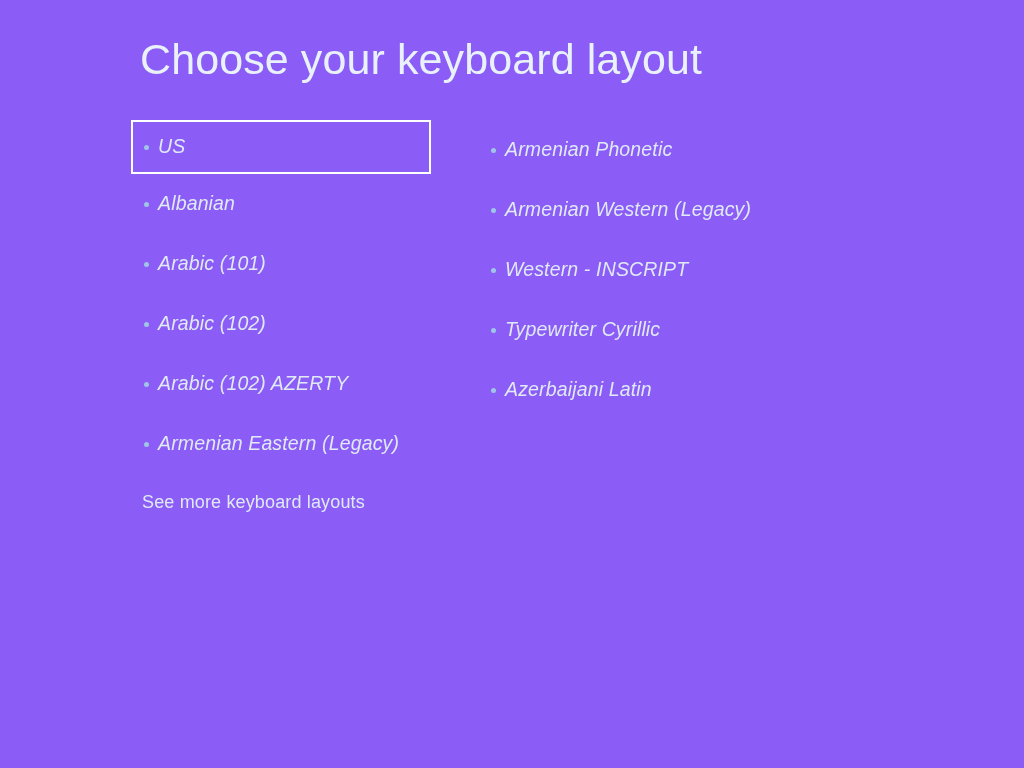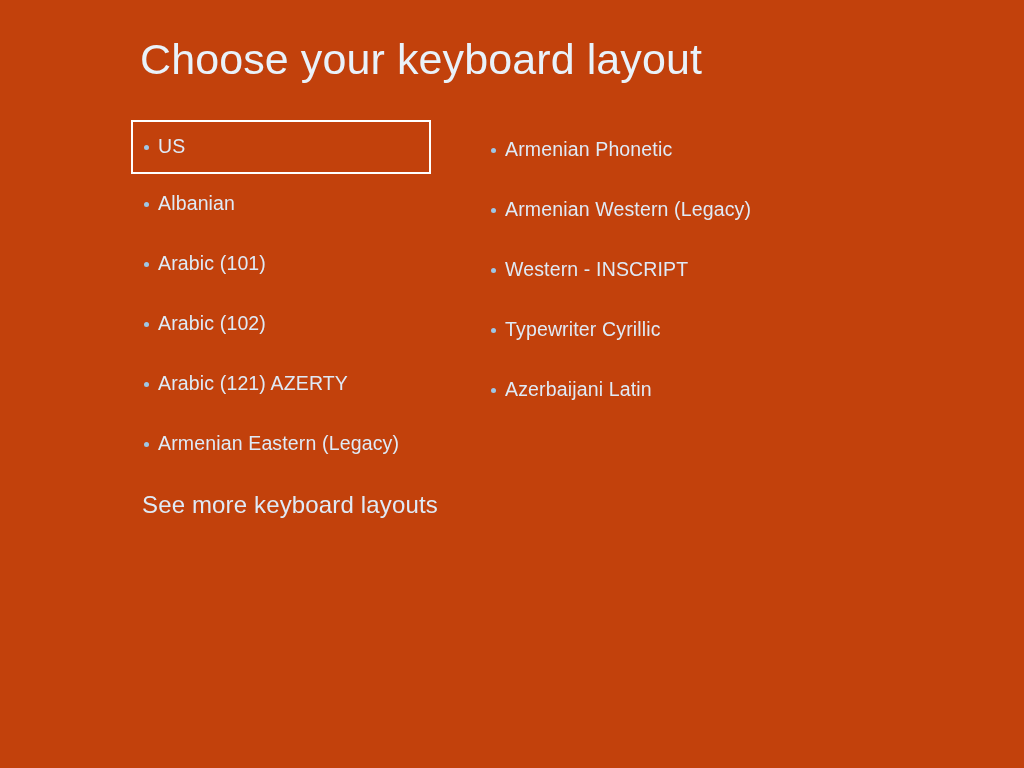--- a/index.html
+++ b/index.html
@@ -12,21 +12,21 @@
     overflow: hidden;
     background: #2a6cb4;
     font-family: "Liberation Sans", sans-serif;
     -webkit-font-smoothing: antialiased;
   }
 
   #screen {
     position: relative;
     width: 1024px;
     height: 768px;
-    background: #c2410c;
+    background: #8b5cf6;
   }
 
   
   #page-title {
     position: absolute;
     left: 140px;
     top: 38px;
     font-size: 43px;
     font-weight: 300;
     letter-spacing: 0.1px;
@@ -45,20 +45,21 @@
 
   
   .layout-option {
     position: relative;
     height: 60px;
     box-sizing: border-box;
     display: flex;
     align-items: center;
     padding-left: 11px;
     border: 2px solid transparent;
+    font-style: italic;
   }
   #layout-column-right .layout-option {
     padding-left: 12px;
   }
 
   .layout-option.focused {
     border-color: #ffffff;
     height: 54px;
   }
 
@@ -82,21 +83,21 @@
   }
 
   
   .layout-option.focused .bullet-icon { margin-left: 0px; }
 
   
   #see-more-link {
     position: absolute;
     left: 142px;
     top: 493px;
-    font-size: 24px;
+    font-size: 18px;
     font-weight: 300;
     color: #dfeaf6;
     letter-spacing: 0.15px;
     white-space: nowrap;
     line-height: 1;
     cursor: pointer;
   }
 </style>
 </head>
 <body>
@@ -117,21 +118,21 @@
       <div class="layout-option">
         <span class="bullet-icon"></span>
         <span class="layout-option-label">Arabic (101)</span>
       </div>
       <div class="layout-option">
         <span class="bullet-icon"></span>
         <span class="layout-option-label">Arabic (102)</span>
       </div>
       <div class="layout-option">
         <span class="bullet-icon"></span>
-        <span class="layout-option-label">Arabic (121) AZERTY</span>
+        <span class="layout-option-label">Arabic (102) AZERTY</span>
       </div>
       <div class="layout-option">
         <span class="bullet-icon"></span>
         <span class="layout-option-label">Armenian Eastern (Legacy)</span>
       </div>
     </div>
 
   <div id="layout-column-right" class="layout-column">
       <div class="layout-option">
         <span class="bullet-icon"></span>

